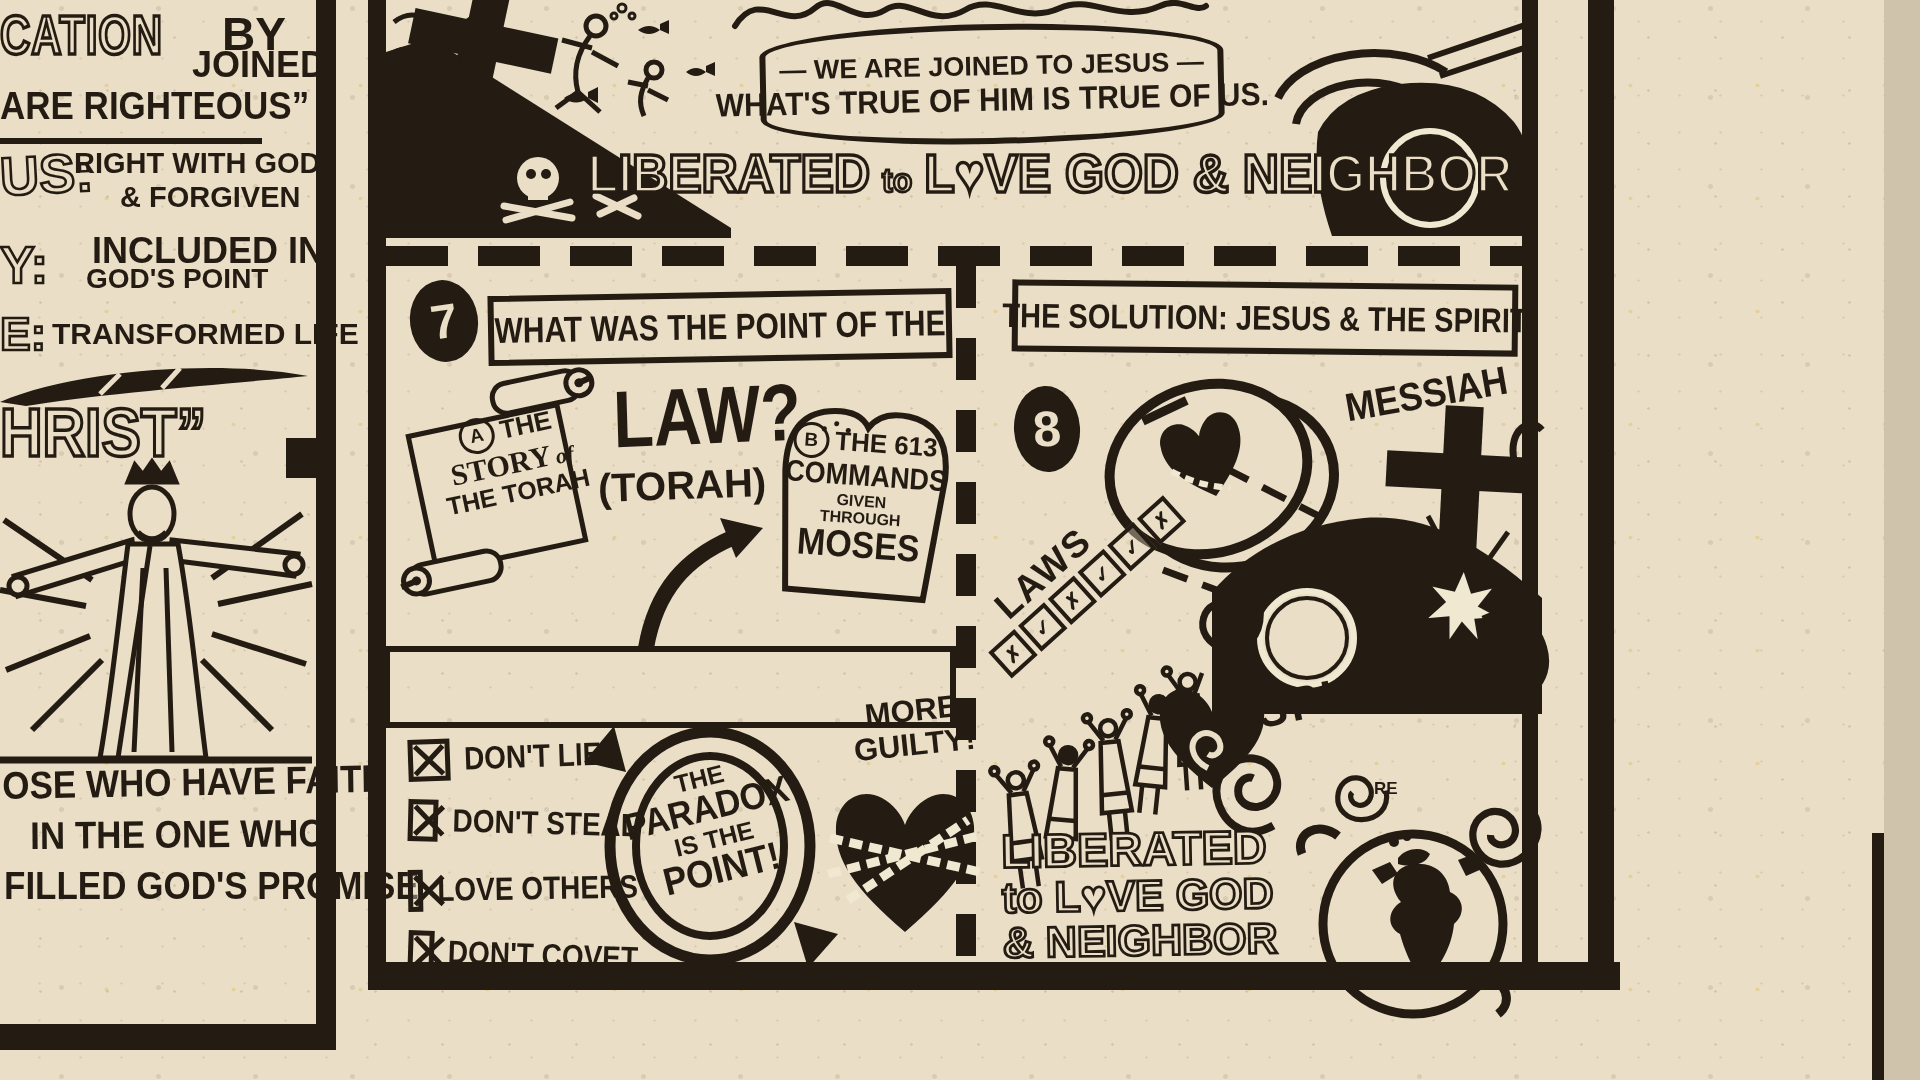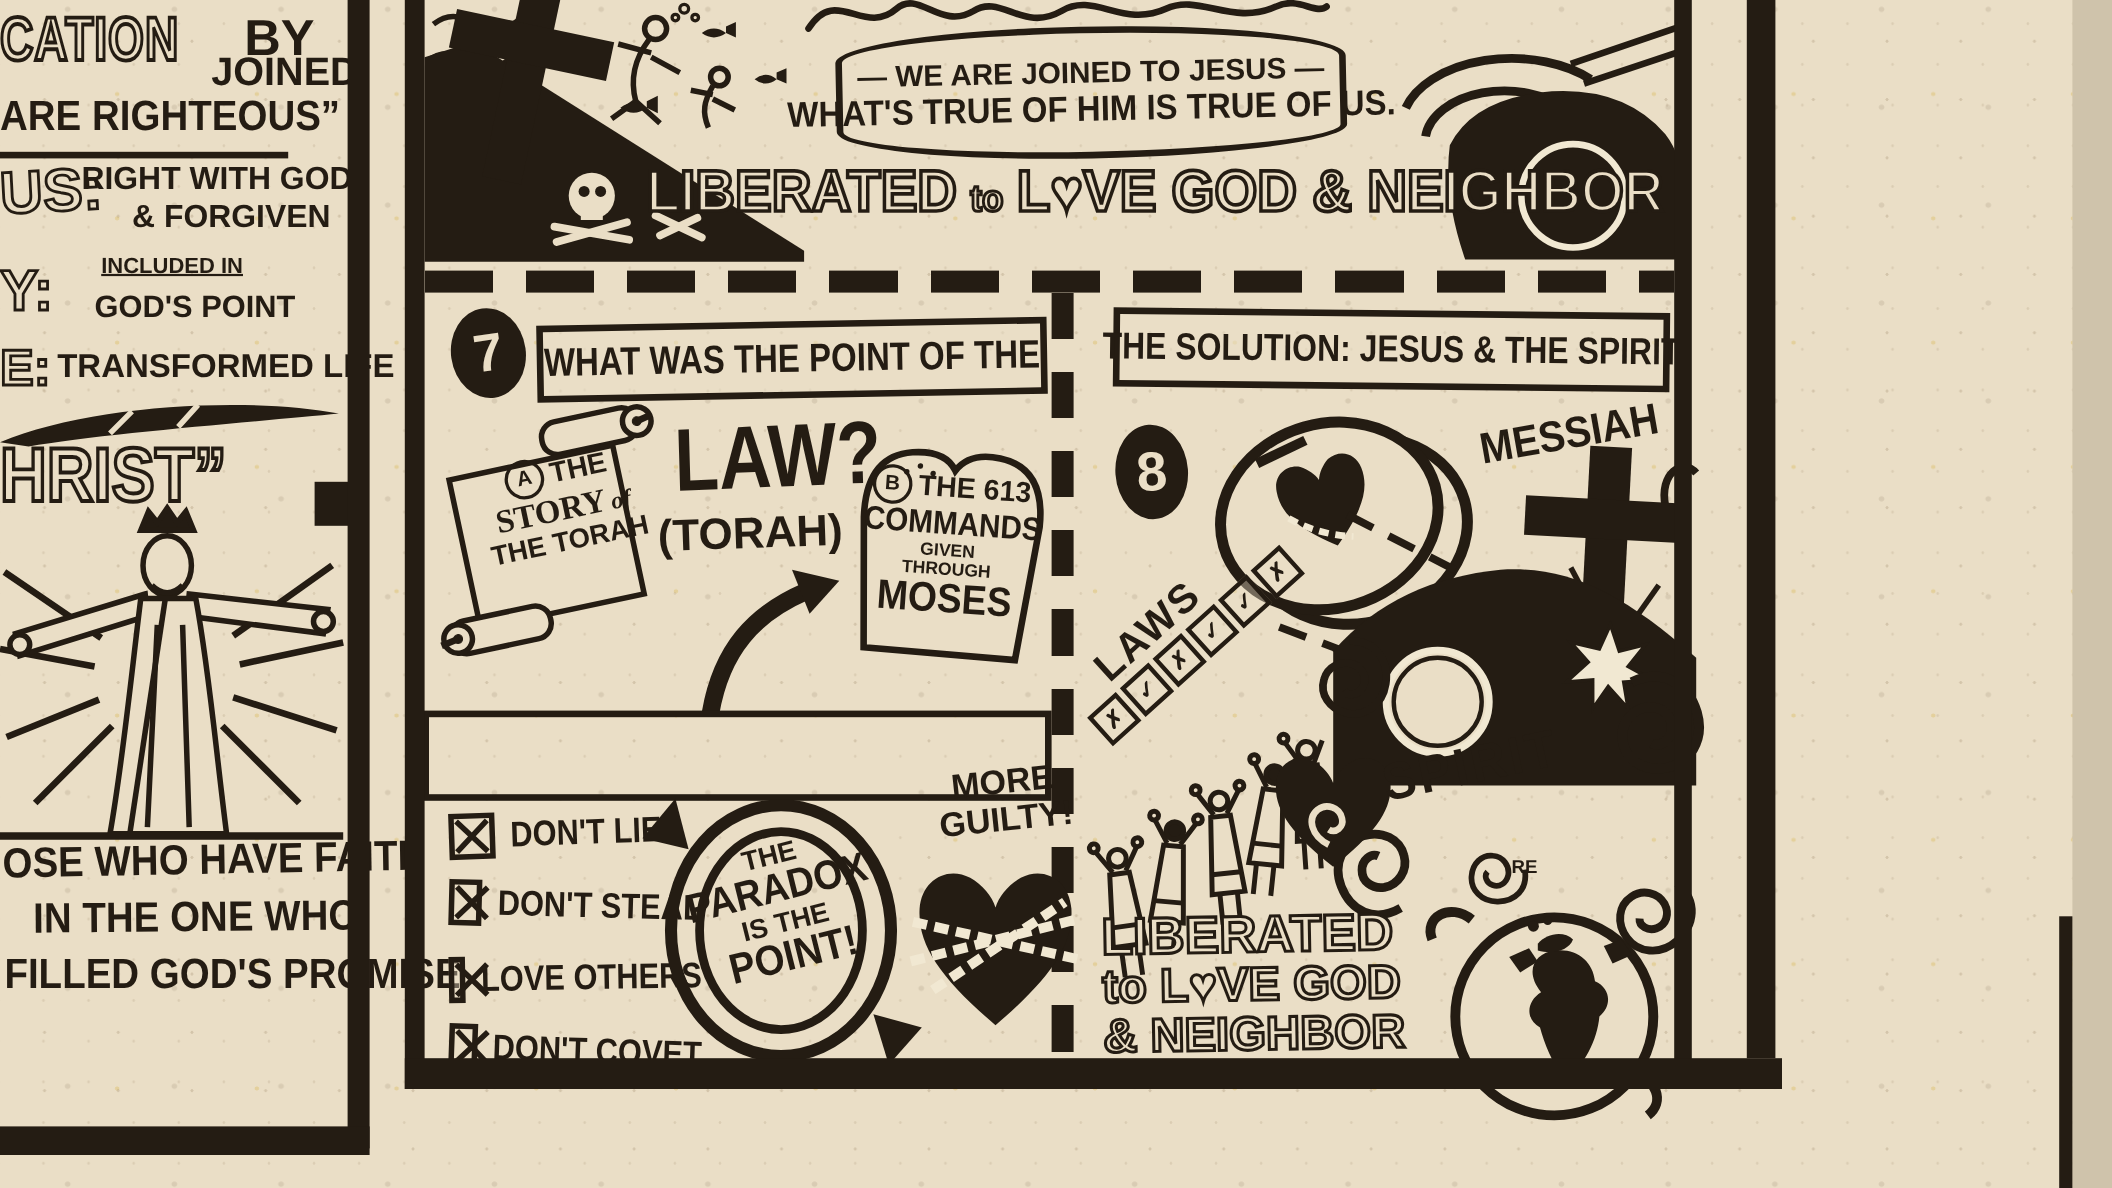--- a/index.html
+++ b/index.html
@@ -37,21 +37,21 @@
   <div class="abs hand" style="left:222px;top:10px;font-size:46px;">BY</div>
   <div class="abs hand" style="left:192px;top:46px;font-size:36px;">JOINED</div>
   <div class="abs hand" style="left:0;top:86px;font-size:35px;transform:scaleY(1.1);transform-origin:left top;">ARE RIGHTEOUS”</div>
   <div class="abs ink" style="left:0;top:138px;width:262px;height:6px;"></div>
 
   <div class="abs hand ol" style="left:0;top:146px;font-size:54px;transform:rotate(-3deg);">US:</div>
   <div class="abs hand" style="left:74px;top:148px;font-size:29px;">RIGHT WITH GOD</div>
   <div class="abs hand" style="left:104px;top:182px;font-size:29px;margin-left:16px;">&amp; FORGIVEN</div>
 
   <div class="abs hand ol" style="left:0;top:238px;font-size:52px;">Y:</div>
-  <div class="abs hand" style="left:92px;top:232px;font-size:20px;text-decoration:underline;">INCLUDED IN</div>
+  <div class="abs hand" style="left:92px;top:232px;font-size:36px;">INCLUDED IN</div>
   <div class="abs hand" style="left:86px;top:264px;font-size:28px;">GOD'S POINT</div>
 
   <div class="abs hand ol" style="left:0;top:310px;font-size:46px;">E:</div>
   <div class="abs hand" style="left:52px;top:318px;font-size:30px;">TRANSFORMED LIFE</div>
 
   <svg class="abs" style="left:0;top:360px;" width="310" height="48" viewBox="0 0 310 48">
     <path d="M0,42 C80,8 225,0 308,16 C250,22 92,34 26,46 Z" fill="#241c13"></path>
     <path d="M120,14 L100,34 M180,8 L162,28" stroke="#eadec6" stroke-width="5"></path>
   </svg>
 

